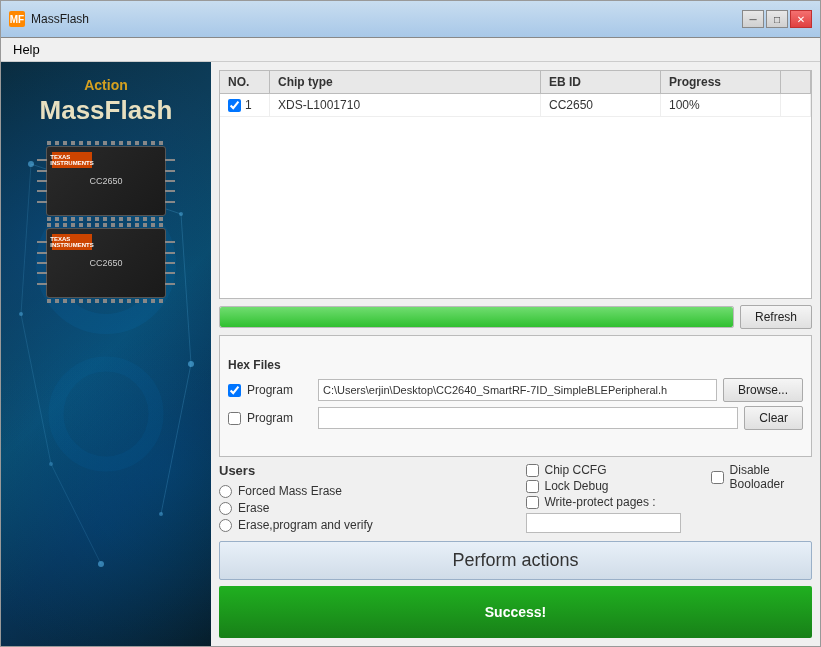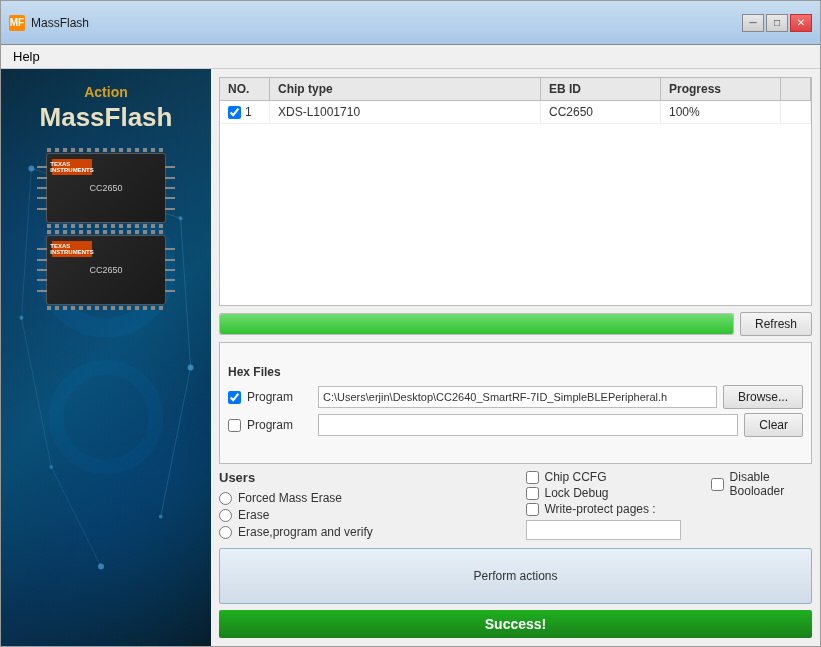--- a/index.html
+++ b/index.html
@@ -16,21 +16,21 @@
       width: 821px;
       height: 647px;
       border: 1px solid #999;
       background: #f0f0f0;
       display: flex;
       flex-direction: column;
       box-shadow: 2px 2px 8px rgba(0,0,0,0.4);
     }
     .title-bar {
       background: linear-gradient(to bottom, #c8ddf0, #a8c8e8);
-      height: 44px;
+      height: 37px;
       display: flex;
       align-items: center;
       padding: 0 8px;
       border-bottom: 1px solid #888;
       flex-shrink: 0;
     }
     .title-bar-icon {
       width: 16px;
       height: 16px;
       background: #ff8800;
@@ -317,34 +317,34 @@
     }
     .write-protect-input {
       width: 100%;
       height: 20px;
       border: 1px solid #bbb;
       background: white;
       margin-top: 2px;
     }
     .perform-btn {
       width: 100%;
-      padding: 20px;
+      padding: 8px;
       background: linear-gradient(to bottom, #e8f0f8, #d0dce8);
       border: 1px solid #9ab0c8;
-      font-size: 12px;
+      font-size: 18px;
       cursor: pointer;
       color: #333;
       text-align: center;
       border-radius: 2px;
     }
     .success-bar {
       background: linear-gradient(to bottom, #20b020, #188018);
       color: white;
       text-align: center;
-      padding: 6px;
+      padding: 18px;
       font-size: 14px;
       font-weight: bold;
       border-radius: 2px;
     }
     input[type="radio"] { cursor: pointer; }
     input[type="checkbox"] { cursor: pointer; }
   </style>
 </head>
 <body>
 

